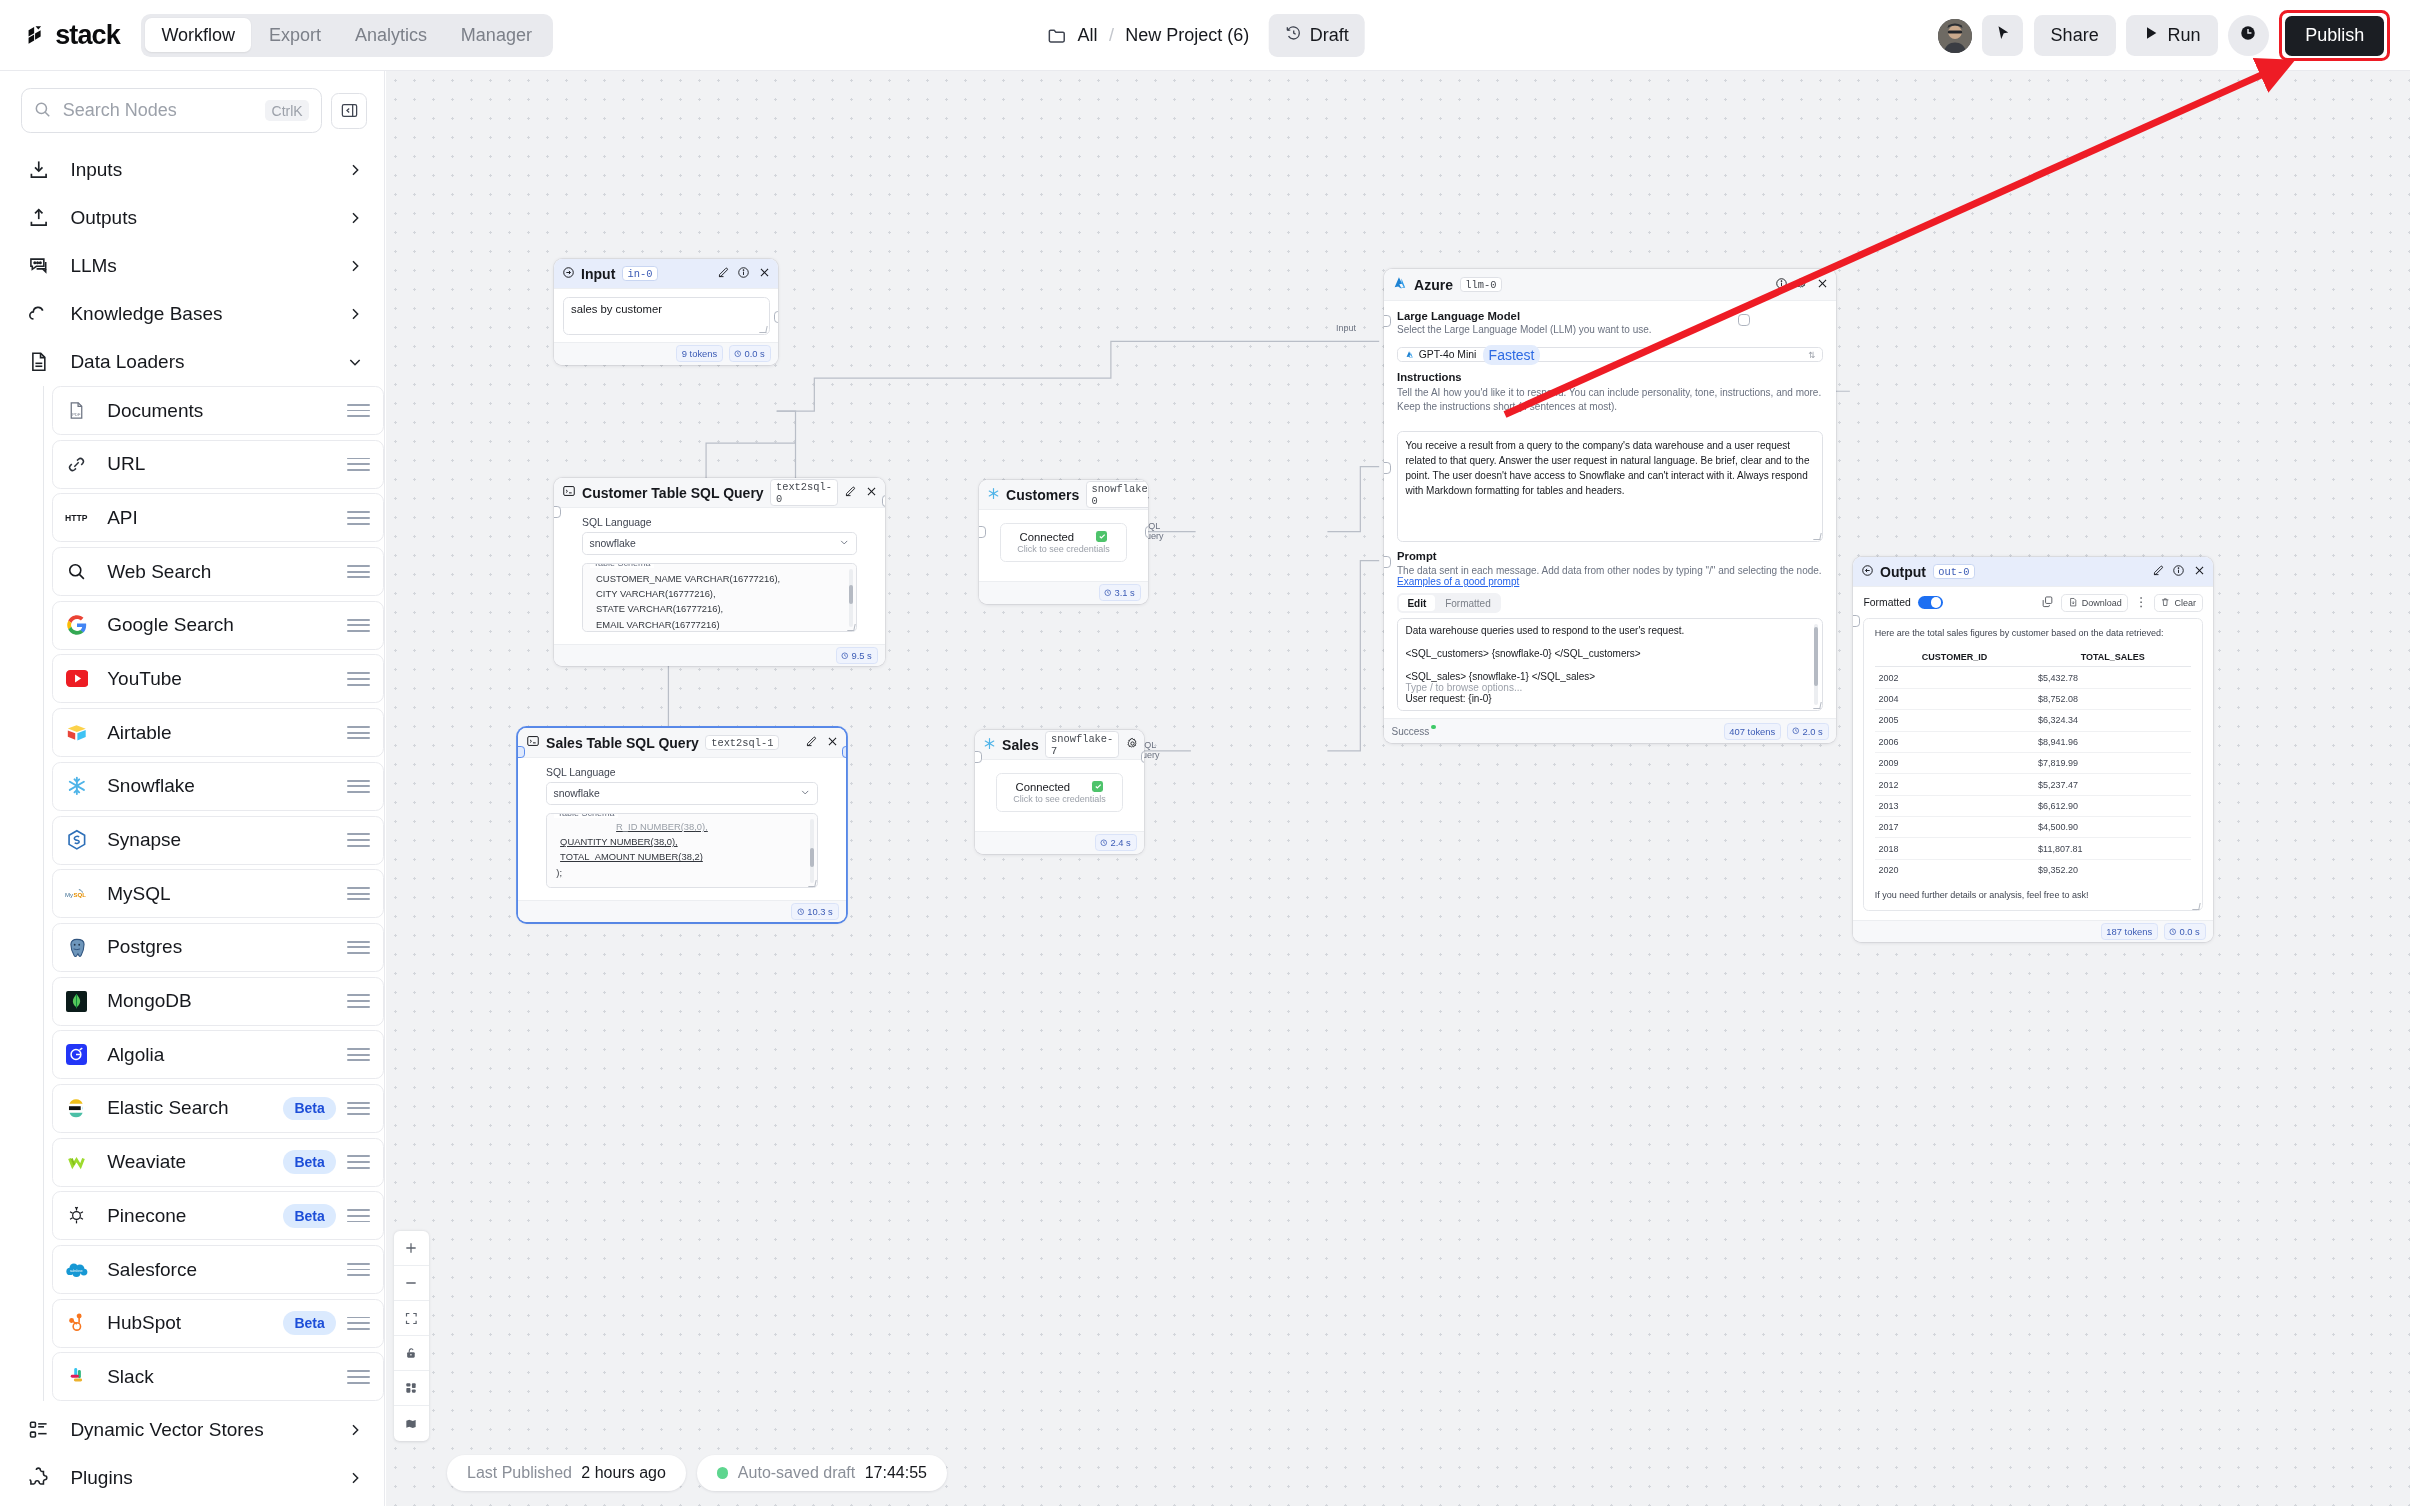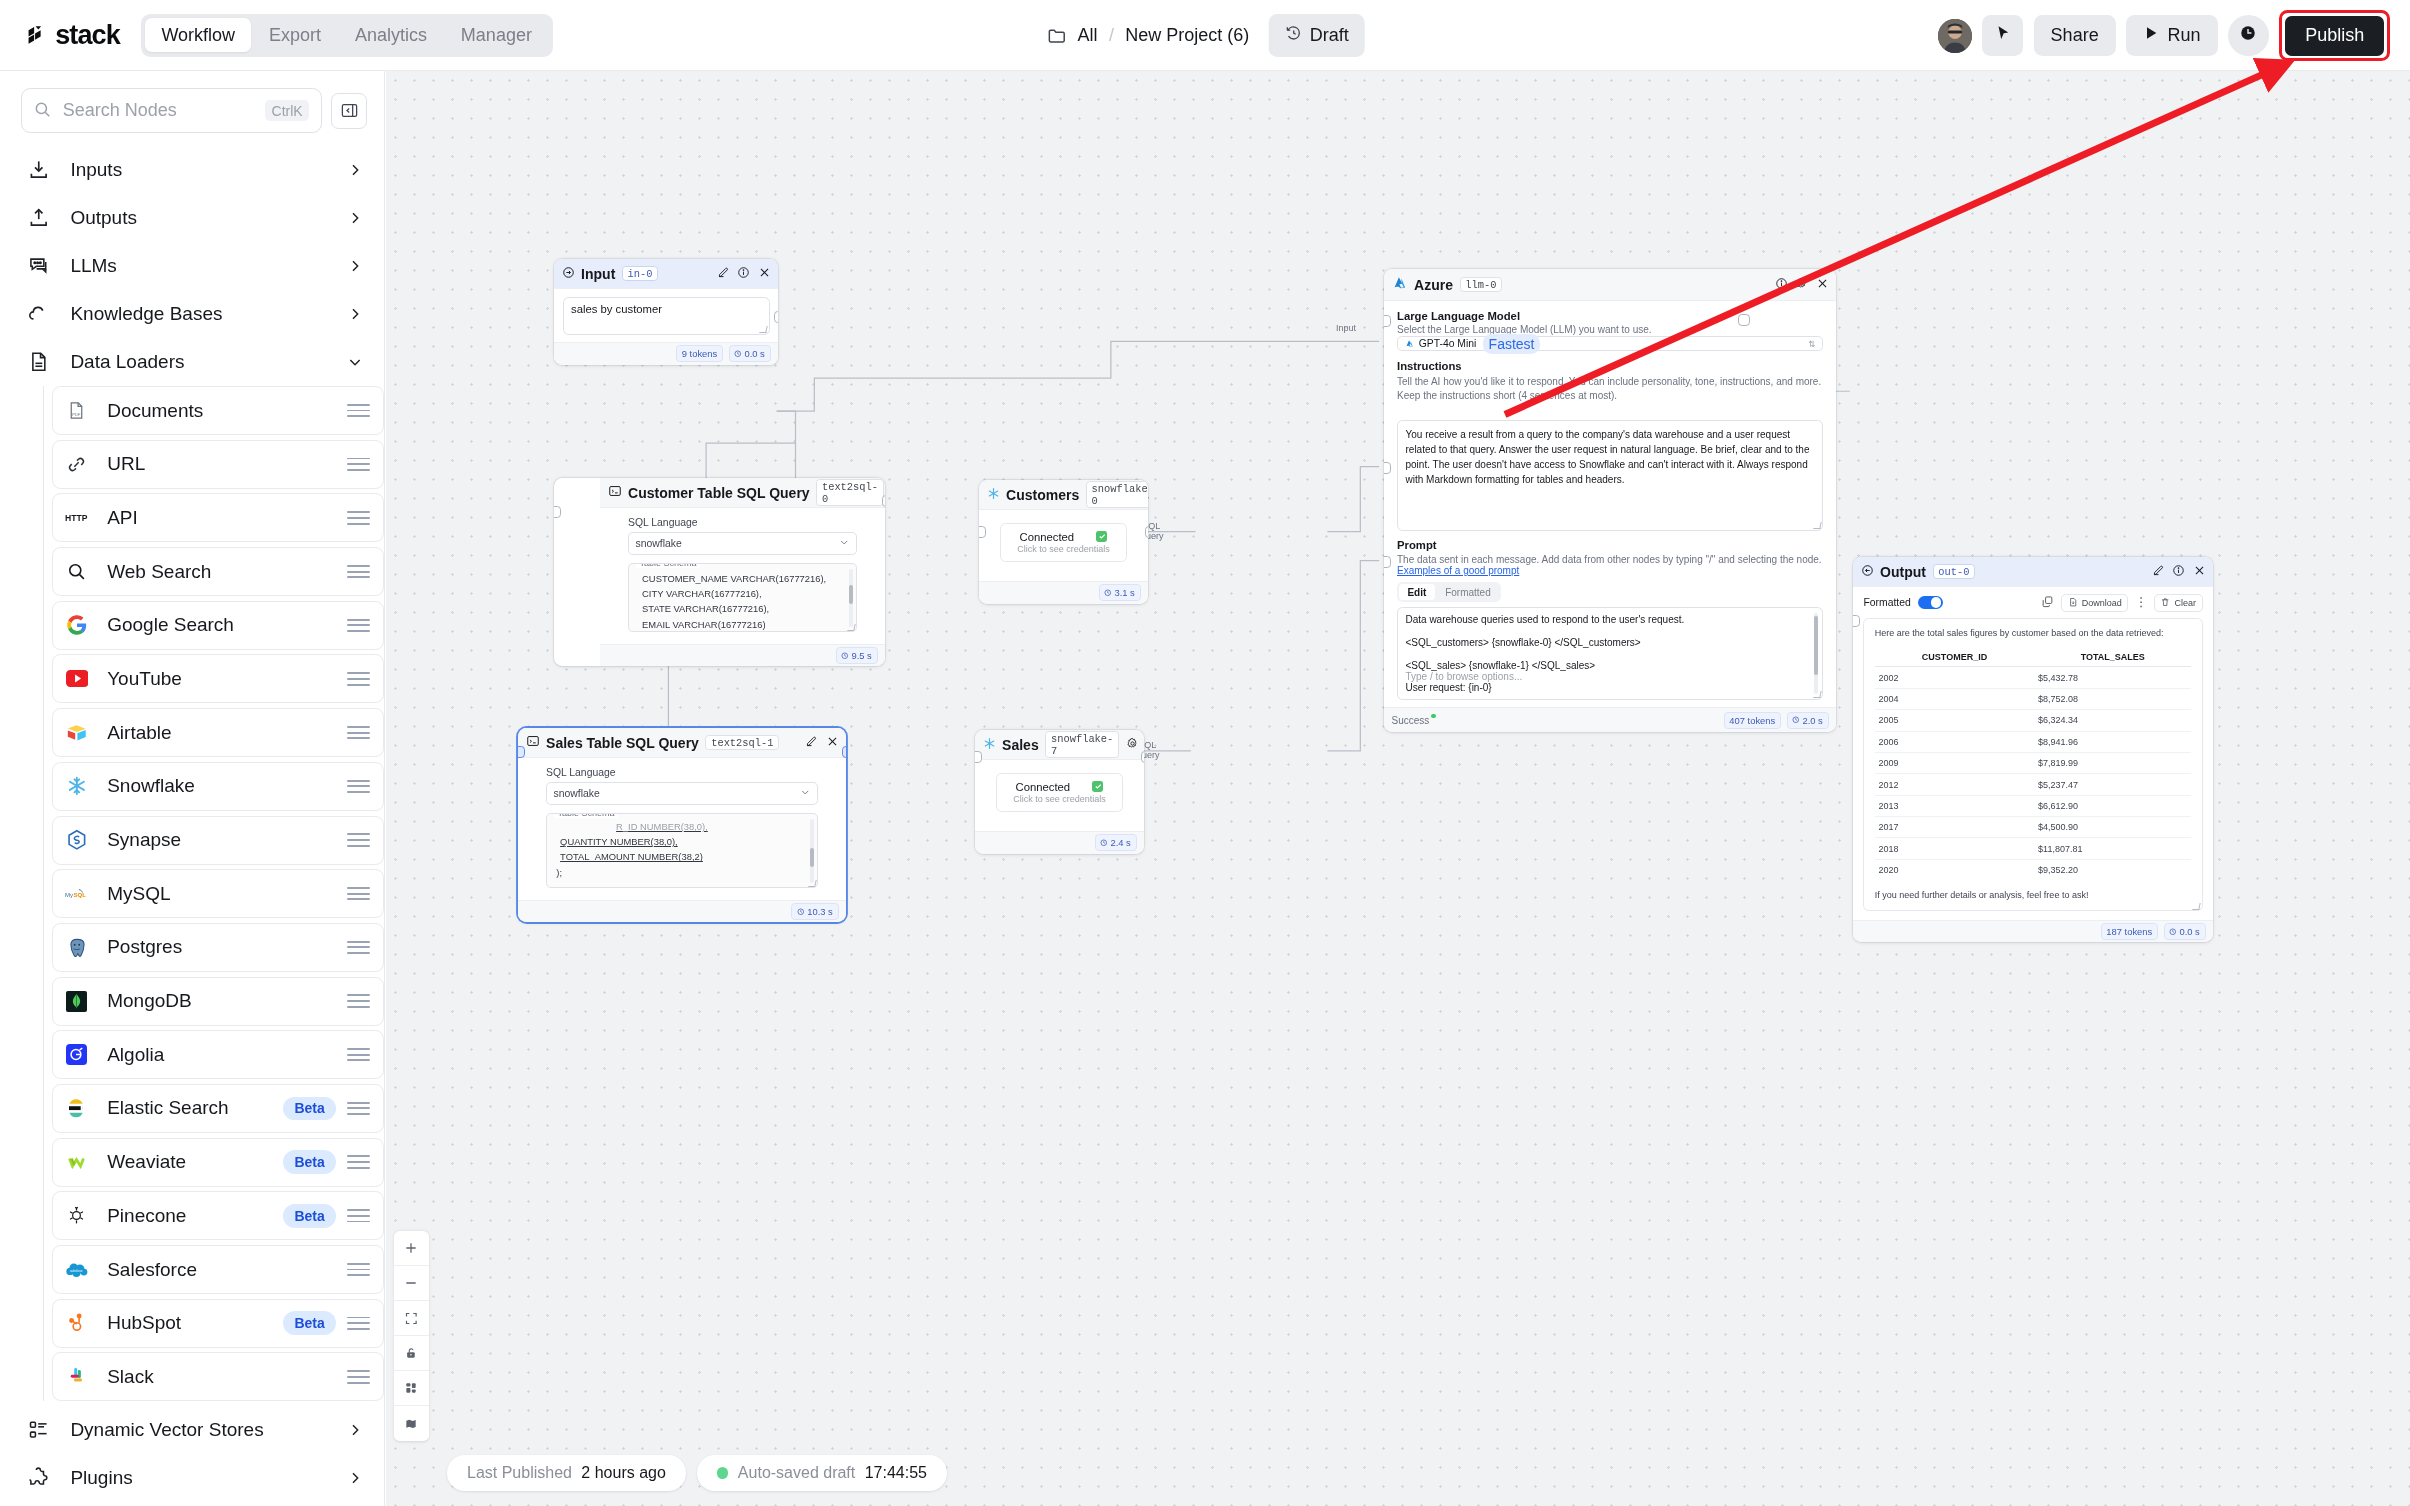--- a/index.html
+++ b/index.html
@@ -833,21 +833,21 @@
             <circle cx="12" cy="12" r="9"></circle>
               <path d="M12 7v5l3.4 2"></path>
             </svg>
           <span>0.0 s</span>
         </span>
       </span>
     </div>
     <div class="port" style="left:220px;top:52px;"></div>
   </div>
 
-  <div class="node" style="left:168px;top:407px;width:331px;padding-left:46px;">
+  <div class="node" style="left:168px;top:407px;width:331px;">
     <div class="nhead grey">
       <span>
         <svg width="14" height="14" viewBox="0 0 24 24" fill="none" stroke="#16181d" stroke-width="1.7">
           <rect x="3" y="4.4" width="18" height="15.2" rx="2.2"></rect>
           <path d="M7 10.2l2.4 2.2L7 14.6"></path>
             <path d="M12 15.2h4.6"></path>
           </svg>
       </span>
       <span class="ttl">Customer Table SQL Query</span>
       <span class="pill g">text2sql-0</span>
@@ -1095,21 +1095,21 @@
           <svg width="13" height="13" viewBox="0 0 24 24" fill="none" stroke="#16181d" stroke-width="1.9">
             <path d="M5.4 5.4l13.2 13.2"></path>
               <path d="M18.6 5.4L5.4 18.6"></path>
             </svg>
         </span>
       </span>
     </div>
     <div class="nbody" style="padding:8.5px 13px 7.5px;">
       <div style="font-size:11.3px;font-weight:700;">Large Language Model</div>
       <div style="font-size:10px;color:#6b7280;margin-top:2.8px;">Select the Large Language Model (LLM) you want to use.</div>
-      <div class="select" style="height:15px;margin-top:1px;">
+      <div class="select" style="height:15px;margin-top:12px;">
         <span style="margin-right:4.7px;display:flex;">
           <svg width="9.4" height="9.4" viewBox="0 0 24 24">
             <path d="M10.4 3.4L4 18.2l5.2-.9 5.2 3.3-3.4-6.8 4.2-.6-4.8-9.8z" fill="#1E83D3"></path>
             <path d="M14.2 5.2L19.8 19H11l6.4-1.1-3.2-6.2z" fill="#2C9BEA"></path>
             </svg>
         </span>
         <span style="color:#16181d;">GPT-4o Mini</span>
         <span style="background:#e3ecfd;color:#2d6ae3;font-size:14px;border-radius:8.5px;padding:1.9px 5.6px;margin-left:6.6px;">Fastest</span>
         <span style="margin-left:auto;color:#9ca1aa;font-size:8.5px;">⇅</span>
       </div>

